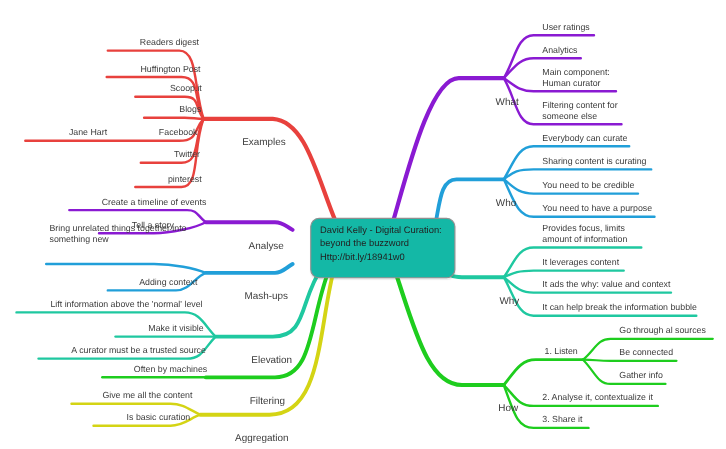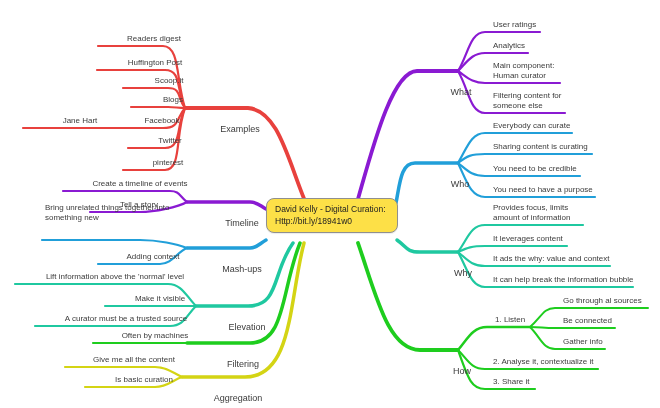--- a/index.html
+++ b/index.html
@@ -3,22 +3,22 @@
 <meta charset="utf-8">
 <style>
   html,body{margin:0;padding:0;background:#ffffff;}
   #stage{position:relative;width:660px;height:408px;background:#ffffff;overflow:hidden;
          font-family:"Liberation Sans",sans-serif;}
   #wires{position:absolute;left:0;top:0;}
   .lbl{position:absolute;font-size:8px;line-height:9.5px;color:#3b3b3b;white-space:nowrap;}
   .c{transform:translateX(-50%);text-align:center;padding-left:48px;}
   .wrap{white-space:normal;}
   .topic{font-size:9px;margin-top:31px;}
-  #center-box{position:absolute;left:266px;top:198px;width:132px;height:35px;
-      background:#fde047;border:1.5px solid #8f8f8f;border-radius:8px;box-sizing:border-box;
+  #center-box{position:absolute;left:282px;top:198px;width:132px;height:55px;
+      background:#14b8a6;border:1.5px solid #8f8f8f;border-radius:8px;box-sizing:border-box;
       padding:4px 0 0 8px;box-shadow:0 1px 1px rgba(0,0,0,0.08);}
   #center-box div{font-size:8.5px;line-height:12px;color:#222;white-space:nowrap;}
 </style>
 </head>
 <body>
 
 <div id="stage">
 
   <svg id="wires" width="660" height="408" viewBox="0 0 660 408" fill="none" stroke-linecap="round">
 
@@ -93,34 +93,35 @@
       <path stroke-width="2" d="M530,327 C541,318 543,308 555,308 L648,308"></path>
       <path stroke-width="2" d="M530,327 C541,327 543,328 555,328 L615,328"></path>
       <path stroke-width="2" d="M530,327 C541,338 543,349 555,349 L605,349"></path>
       <path stroke-width="2.2" d="M458,350 C468,360 471,369 485,369 L598,369"></path>
       <path stroke-width="2.2" d="M458,350 C468,378 471,389 485,389 L535,389"></path>
     </g>
   </svg>
 
   <div id="center-box">
     <div>David Kelly - Digital Curation:</div>
+    <div>beyond the buzzword</div>
     <div>Http://bit.ly/18941w0</div>
   </div>
 
   <div class="lbl c topic" style="left:216px;top:94px">Examples</div>
   <div class="lbl c" style="left:130px;top:34px">Readers digest</div>
   <div class="lbl c" style="left:131px;top:58px">Huffington Post</div>
   <div class="lbl c" style="left:145px;top:76px">Scoop.it</div>
   <div class="lbl c" style="left:149px;top:95px">Blogs</div>
   <div class="lbl c" style="left:138px;top:116px">Facebook</div>
   <div class="lbl c" style="left:56px;top:116px">Jane Hart</div>
   <div class="lbl c" style="left:146px;top:136px">Twitter</div>
   <div class="lbl c" style="left:144px;top:158px">pinterest</div>
 
-  <div class="lbl c topic" style="left:218px;top:188px">Timeline</div>
+  <div class="lbl c topic" style="left:218px;top:188px">Analyse</div>
   <div class="lbl c" style="left:116px;top:179px">Create a timeline of events</div>
   <div class="lbl c" style="left:115px;top:200px">Tell a story</div>
 
   <div class="lbl c topic" style="left:218px;top:234px">Mash-ups</div>
   <div class="lbl wrap" style="left:45px;top:203px;width:125px">Bring unrelated things together into something new</div>
   <div class="lbl c" style="left:129px;top:252px">Adding context</div>
 
   <div class="lbl c topic" style="left:223px;top:292px">Elevation</div>
   <div class="lbl c" style="left:91px;top:272px">Lift information above the 'normal' level</div>
   <div class="lbl c" style="left:136px;top:294px">Make it visible</div>

